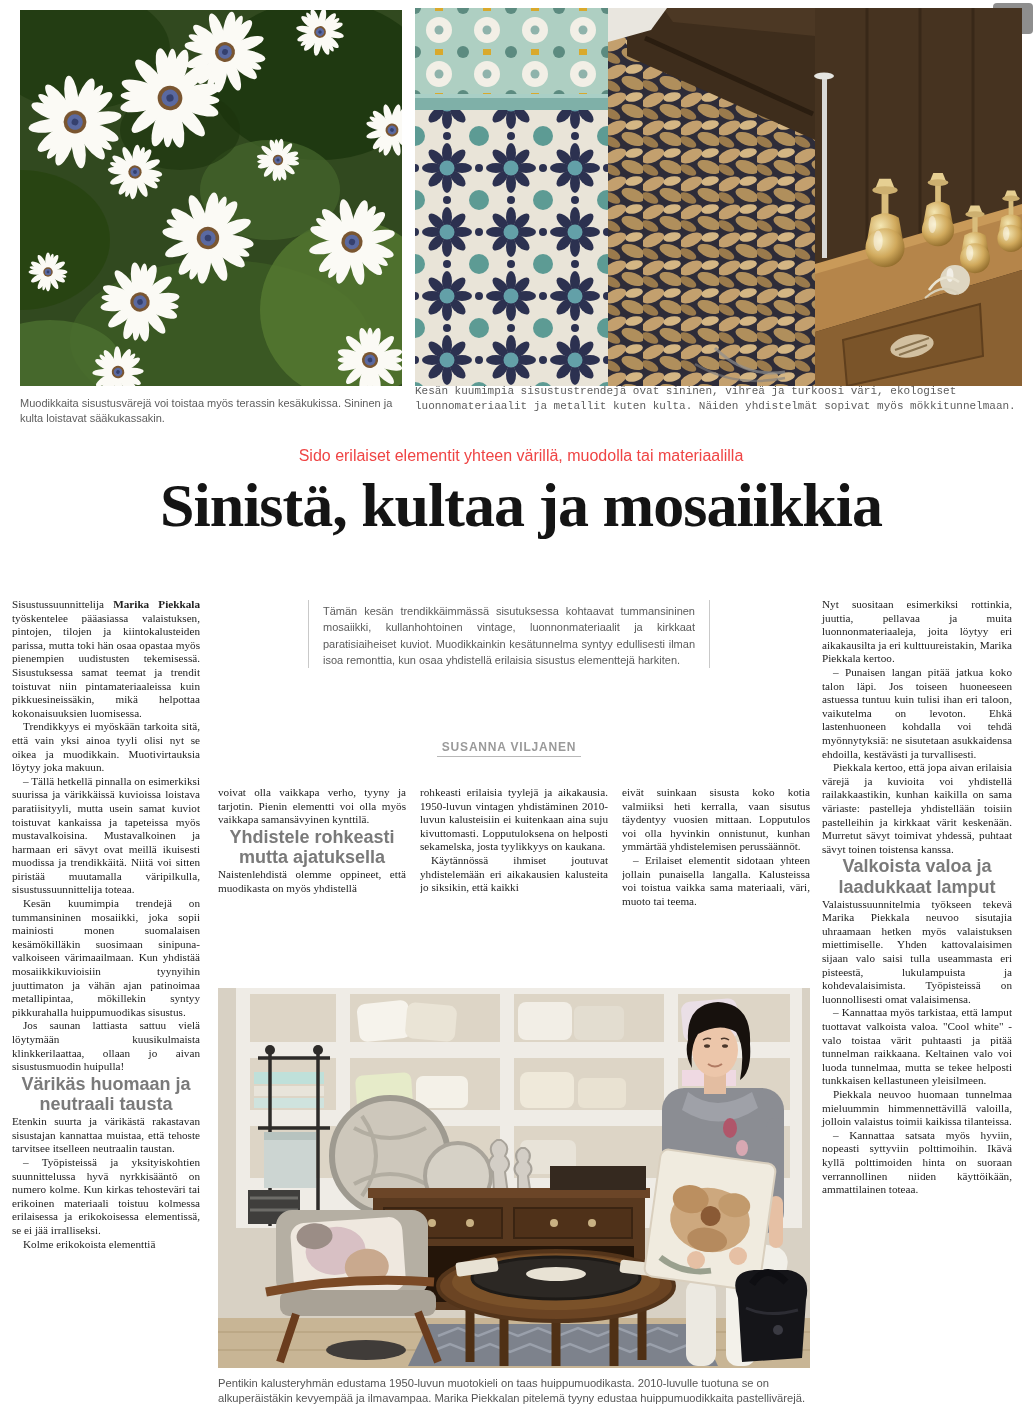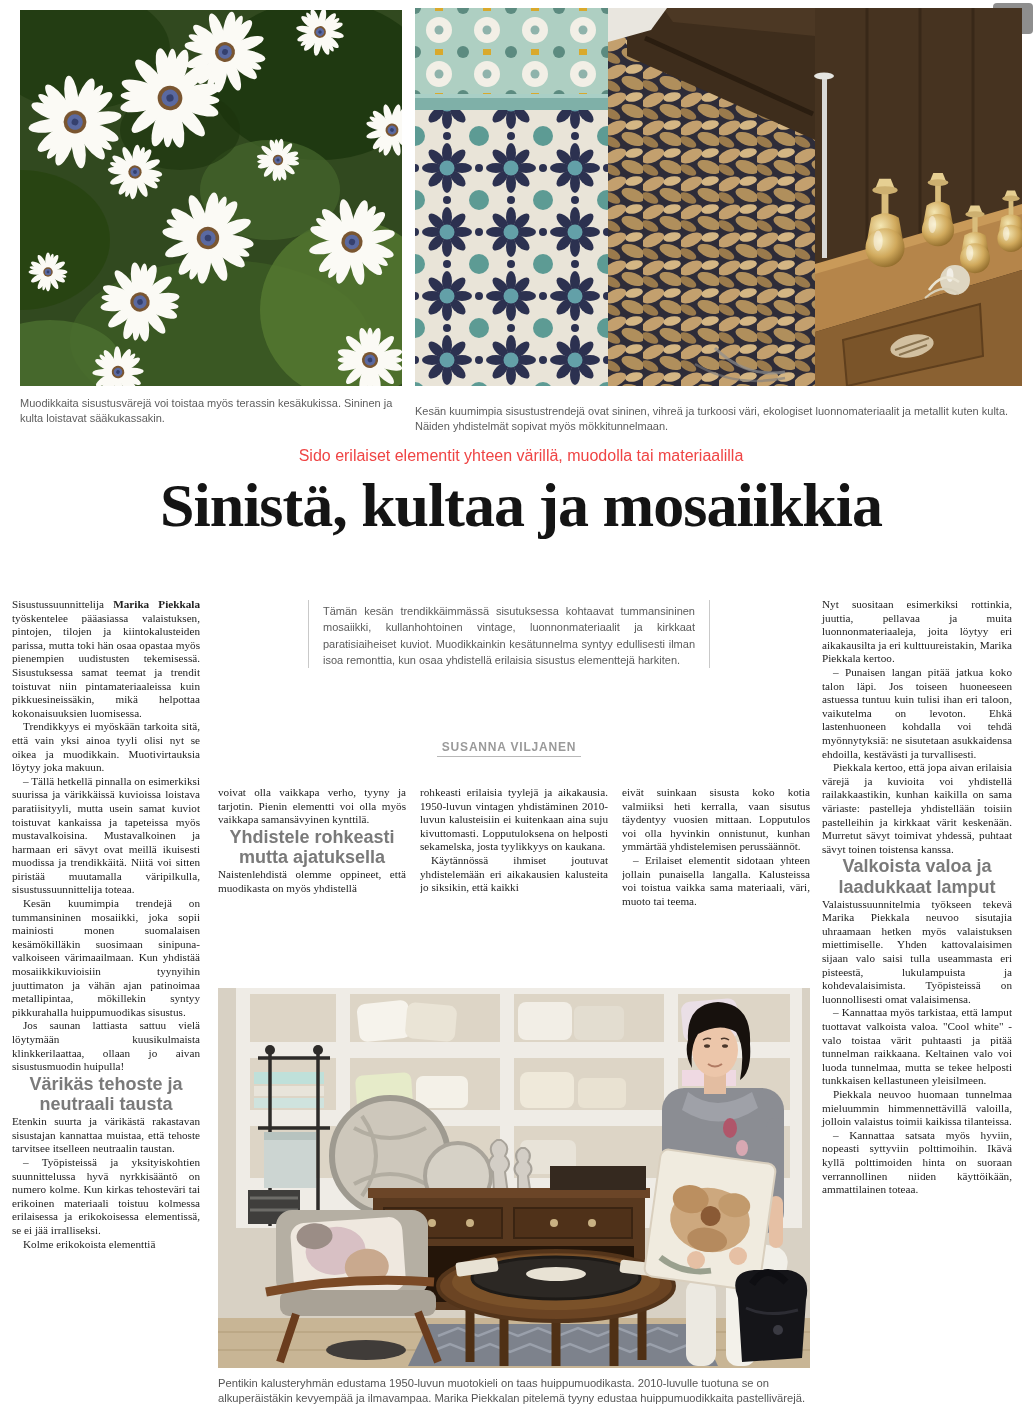--- a/index.html
+++ b/index.html
@@ -8,21 +8,21 @@
   
   .photo{position:absolute;overflow:hidden;}
   .photo svg{display:block;}
   #ph-flowers{left:20px;top:10px;width:382px;height:376px;}
   #ph-composite{left:415px;top:8px;width:607px;height:378px;}
   #ph-main{left:218px;top:988px;width:592px;height:380px;}
   
   .cap{position:absolute;font-family:"Liberation Sans",sans-serif;font-size:11px;
        line-height:1.32;color:#5d5d5d;text-align:left;}
   #cap-left{left:20px;top:396px;width:388px;}
-  #cap-right{left:415px;top:404px;width:604px;}
+  #cap-right{left:415px;top:384px;width:604px;font-family:Liberation Mono, monospace;}
   #cap-bottom{left:218px;top:1376px;width:596px;font-size:11.2px;color:#555;}
   
   .kicker{position:absolute;left:0;top:447px;width:100%;text-align:center;
           font-family:"Liberation Sans",sans-serif;font-size:16px;color:#ef4444;}
   .headline{position:absolute;left:0;top:470px;width:100%;text-align:center;
             font-family:"Liberation Serif",serif;font-weight:700;font-size:62px;
             letter-spacing:-1px;color:#141414;}
   
   .intro{position:absolute;left:308px;top:600px;width:402px;box-sizing:border-box;
          border-left:1px solid #c9c9c9;border-right:1px solid #c9c9c9;
@@ -224,21 +224,21 @@
   <div class="byline-wrap">
     <span class="byline">SUSANNA VILJANEN</span>
   </div>
 
   <div class="col" id="col1">
     <p><span>Sisustussuunnittelija </span><span class="bold">Marika Piekkala</span><span> työskentelee pääasiassa valaistuksen, pintojen, tilojen ja kiintokalusteiden parissa, mutta toki hän osaa opastaa myös pienempien uudistusten tekemisessä. Sisustuksessa samat teemat ja trendit toistuvat niin pintamateriaaleissa kuin pikkuesineissäkin, mikä helpottaa kokonaisuuksien luomisessa.</span></p>
     <p class="ind">Trendikkyys ei myöskään tarkoita sitä, että vain yksi ainoa tyyli olisi nyt se oikea ja muodikkain. Muotivirtauksia löytyy joka makuun.</p>
     <p class="ind">– Tällä hetkellä pinnalla on esimerkiksi suurissa ja värikkäissä kuvioissa loistava paratiisityyli, mutta usein samat kuviot toistuvat kankaissa ja tapeteissa myös mustavalkoisina. Mustavalkoinen ja harmaan eri sävyt ovat meillä ikuisesti muodissa ja trendikkäitä. Niitä voi sitten piristää muutamalla väripilkulla, sisustussuunnittelija toteaa.</p>
     <p class="ind">Kesän kuumimpia trendejä on tummansininen mosaiikki, joka sopii mainiosti monen suomalaisen kesämökilläkin suosimaan sinipuna-valkoiseen värimaailmaan. Kun yhdistää mosaiikkikuvioisiin tyynyihin juuttimaton ja vähän ajan patinoimaa metallipintaa, mökillekin syntyy pikkurahalla huippumuodikas sisustus.</p>
     <p class="ind">Jos saunan lattiasta sattuu vielä löytymään kuusikulmaista klinkkerilaattaa, ollaan jo aivan sisustusmuodin huipulla!</p>
-    <p class="subhead">Värikäs tehoste ja neutraali tausta</p>
+    <p class="subhead">Värikäs huomaan ja neutraali tausta</p>
     <p>Etenkin suurta ja värikästä rakastavan sisustajan kannattaa muistaa, että tehoste tarvitsee itselleen neutraalin taustan.</p>
     <p class="ind">– Työpisteissä ja yksityiskohtien suunnittelussa hyvä nyrkkisääntö on numero kolme. Kun kirkas tehosteväri tai erikoinen materiaali toistuu kolmessa erilaisessa ja erikokoisessa elementissä, se ei jää irralliseksi.</p>
     <p class="ind">Kolme erikokoista elementtiä</p>
   </div>
 
   <div class="col" id="col2">
     <p>voivat olla vaikkapa verho, tyyny ja tarjotin. Pienin elementti voi olla myös vaikkapa samansävyinen kynttilä.</p>
     <p class="subhead">Yhdistele rohkeasti mutta ajatuksella</p>
     <p>Naistenlehdistä olemme oppineet, että muodikasta on myös yhdistellä</p>
   </div>

